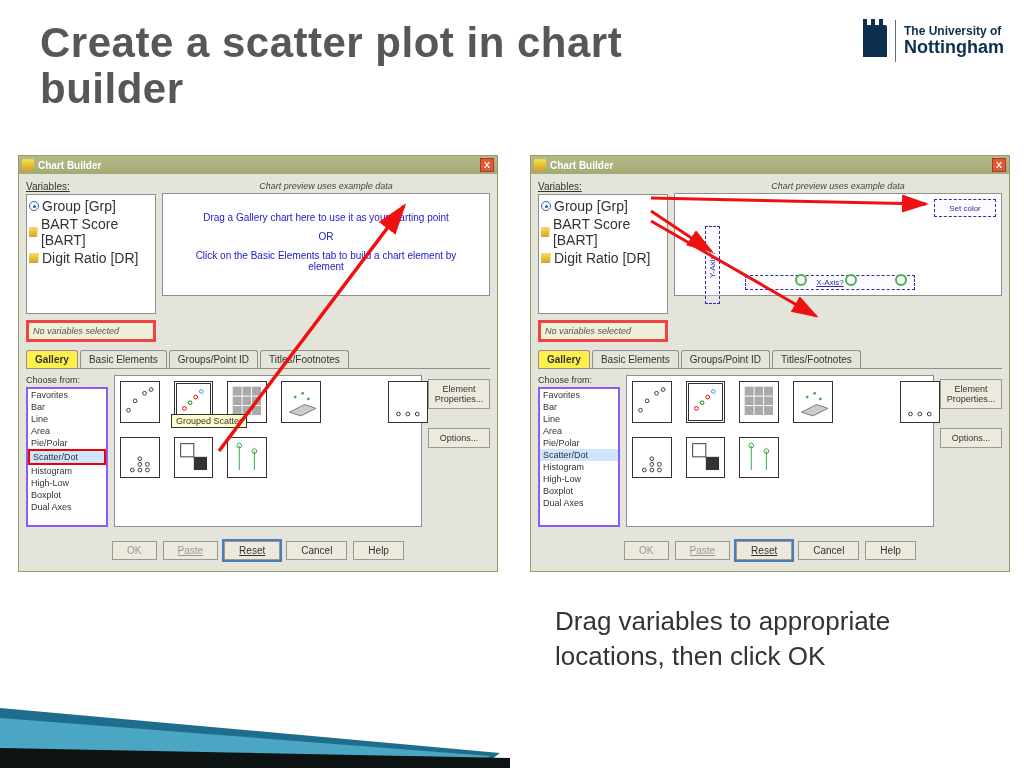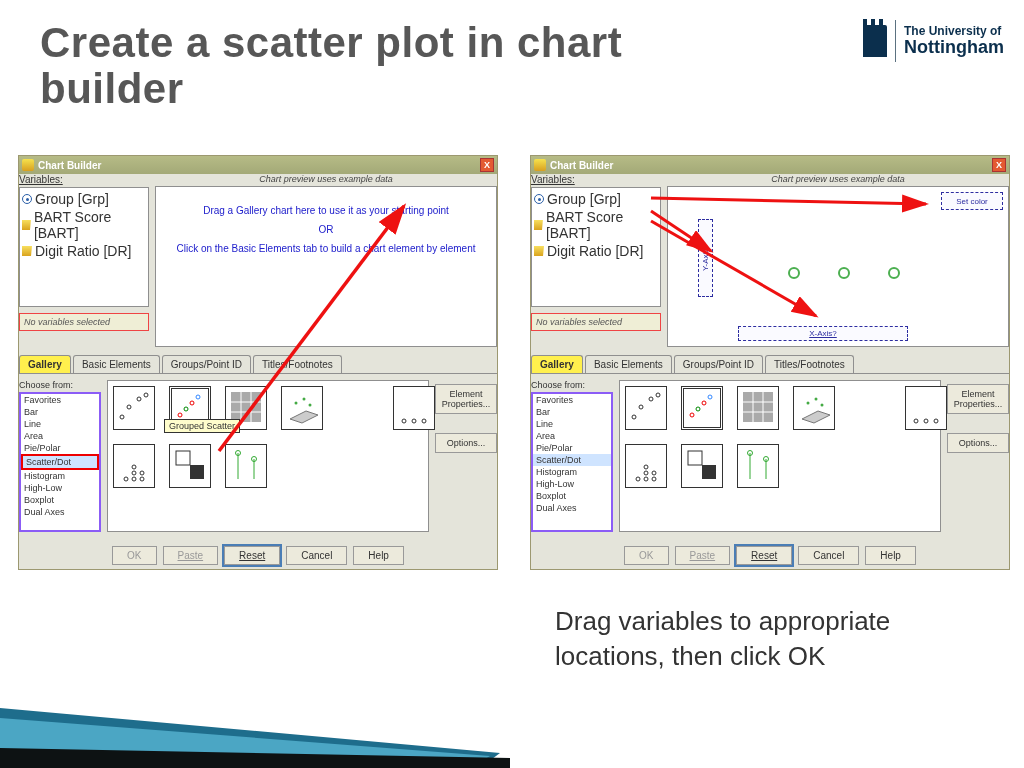--- a/index.html
+++ b/index.html
@@ -9,34 +9,34 @@
   .logo-castle { width: 24px; height: 32px; background: #0b2f4d; border-radius: 2px 2px 0 0; position: relative; }
   .logo-castle::before { content:''; position:absolute; top:-6px; left:0; right:0; height:8px; background: repeating-linear-gradient(90deg,#0b2f4d 0 4px, transparent 4px 8px); }
   .logo-divider { width:1px; height:42px; background:#5b7180; }
   .uni-text { line-height: 1.1; font-size: 12px; font-weight: 600; color:#0b2f4d;}
   .uni-text .big { font-size: 18px; font-weight:700; }
   .cb-dialog { position: absolute; width: 480px; background: #e4e4da; border: 1px solid #9c9870; font-size: 10px; color:#333; }
   .cb-titlebar { height: 18px; background: linear-gradient(#b6bb86,#a3a977); color:#fff; display:flex; align-items:center; padding:0 3px; justify-content: space-between; font-size:10px; font-weight: bold; }
   .tb-left { display:flex; align-items:center; gap:4px;}
   .tb-icon { width:12px; height:12px; background: linear-gradient(#f5e24d,#d8a020); border-radius:2px; }
   .close-btn { width:14px; height:14px; background:#e35a32; color:#fff; display:flex; align-items:center; justify-content:center; font-size:9px; font-weight:bold; border:1px solid #a33; }
-  .cb-body { padding: 0; }
+  .cb-body { padding: 7px; }
   .upper { display:flex; gap:6px; }
   .var-col { width: 130px; }
   .var-label { font-size:10px; margin-bottom:2px;}
   .var-label u { text-decoration: underline; }
   .var-list { background:#fff; border:1px solid #8f8f8f; height: 120px; padding:2px; }
   .var-item { display:flex; align-items:center; gap:3px; font-size:14px; padding:1px 0;}
   .vi-a { width:10px; height:10px; border-radius:50%; border:1px solid #2b5fa8; display:flex; align-items:center; justify-content:center;}
   .vi-a::after{content:''; width:3px;height:3px;background:#2b5fa8;border-radius:50%;}
   .vi-n { width:10px; height:10px; background:linear-gradient(#f8df5e,#d9a31e); clip-path: polygon(0 0, 100% 0, 90% 100%, 0 100%); }
-  .no-sel { margin-top:6px; background:#efeed6; border:1px solid #ef4444; padding:3px 4px; font-size:9px; font-style:italic; color:#555;}
+  .no-sel { margin-top:6px; background:#efeed6; border:3px solid #ef4444; padding:3px 4px; font-size:9px; font-style:italic; color:#555;}
   .preview-col { flex:1; }
   .preview-label { text-align:center; font-size:9px; font-style:italic; color:#444; margin-bottom:2px;}
-  .preview-box { background:#fff; border:1px solid #8f8f8f; height: 161px; position:relative; }
+  .preview-box { background:#fff; border:1px solid #8f8f8f; height: 103px; position:relative; }
   .preview-instr { position:absolute; top:18px; left:18px; right:18px; text-align:center; font-size:10px; color:#2020cc;}
   .preview-instr .or { margin: 8px 0; }
   .drop-zone { position:absolute; border:1.5px dashed #2d2da0; font-size:8px; color:#2d2da0; display:flex; align-items:center; justify-content:center; background:rgba(240,240,255,0.3);}
   .dots-sample { position:absolute; width:12px; height:12px; border:2px solid #4caf50; border-radius:50%; }
   .tabs-row { display:flex; margin-top:8px; border-bottom:1px solid #8f8f8f; font-size:10px;}
   .tab { padding:3px 8px; border:1px solid #8f8f8f; border-bottom:none; background:#e4e4da; margin-right:2px; border-radius:3px 3px 0 0; }
   .tab.active { background:#fff04d; font-weight:bold;}
   .gallery-area { display:flex; gap:6px; padding:6px 0;}
   .choose-col { width: 82px;}
   .choose-label { font-size:9px; margin-bottom:2px;}

